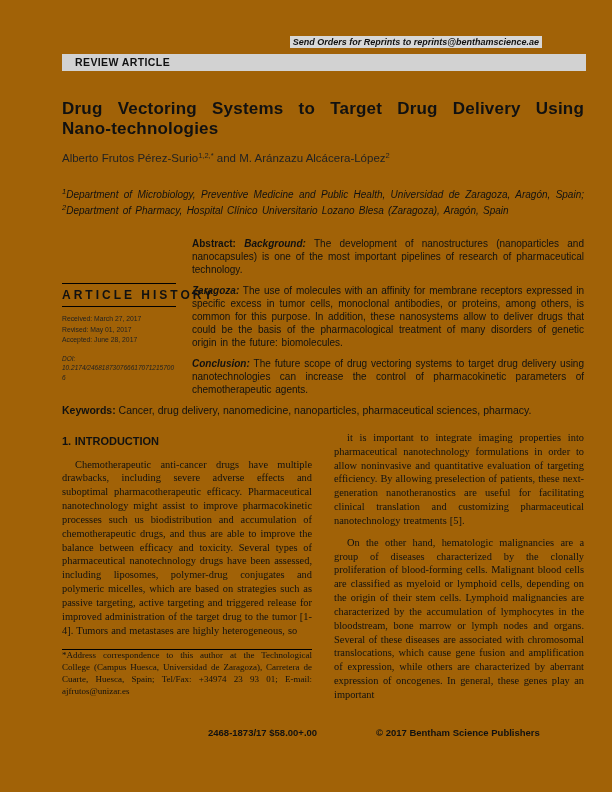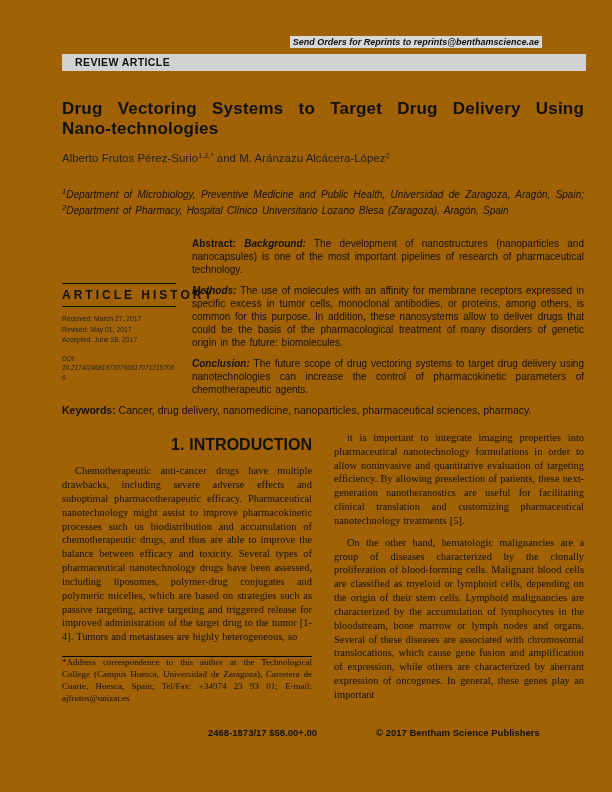--- a/index.html
+++ b/index.html
@@ -69,21 +69,21 @@
     position:absolute;top:404px;left:62px;width:522px;
     font-size:10.5px;
   }
   .keywords .kw-lbl{font-weight:bold;}
   
   .columns{
     position:absolute;top:431px;left:62px;width:522px;
     display:flex;gap:22px;
   }
   .col{flex:1;font-size:10.4px;line-height:1.33;text-align:justify;word-spacing:.5px;}
-  .col h2{font-size:16px;font-weight:bold;margin:3px 0 9px 0;text-align:right;}
+  .col h2{font-size:11px;font-weight:bold;margin:3px 0 9px 0;text-align:left;}
   .col p{margin:0 0 8px 0;text-indent:13px;font-family:Liberation Serif, serif;}
   .footnote-rule{border-top:1px solid #000;width:100%;margin-top:12px;}
   .footnote{
     font-size:9px;line-height:1.33;margin-top:4px;
     text-align:justify;text-indent:0 !important;
   }
   
   .footer{position:absolute;top:727px;left:0;width:612px;font-size:9.5px;font-weight:bold;}
   .footer .issn{position:absolute;left:208px;white-space:nowrap;}
   .footer .copyright{position:absolute;left:376px;white-space:nowrap;}
@@ -128,21 +128,21 @@
       </div>
     </div>
 
     <div class="abstract">
       <p>
         <span class="lbl-abs">Abstract:</span>
         <span class="lbl">Background:</span>
         <span>The development of nanostructures (nanoparticles and nanocapsules) is one of the most important pipelines of research of pharmaceutical technology.</span>
       </p>
       <p>
-        <span class="lbl">Methods:</span>
+        <span class="lbl">Zaragoza:</span>
         <span>The use of molecules with an affinity for membrane receptors expressed in specific excess in tumor cells, monoclonal antibodies, or proteins, among others, is common for this purpose. In addition, these nanosystems allow to deliver drugs that could be the basis of the pharmacological treatment of many disorders of genetic origin in the future: biomolecules.</span>
       </p>
       <p>
         <span class="lbl">Conclusion:</span>
         <span>The future scope of drug vectoring systems to target drug delivery using nanotechnologies can increase the control of pharmacokinetic parameters of chemotherapeutic agents.</span>
       </p>
     </div>
   </div>
 
   <div class="keywords">

